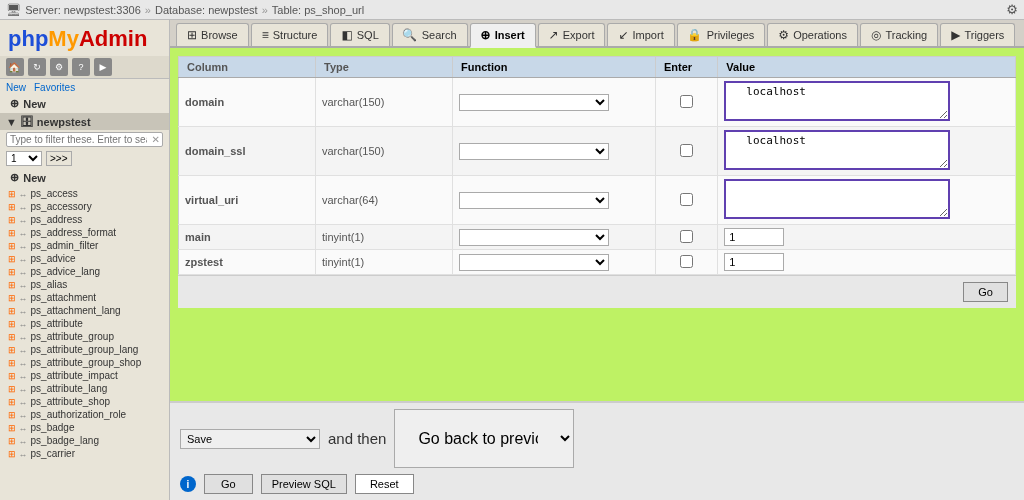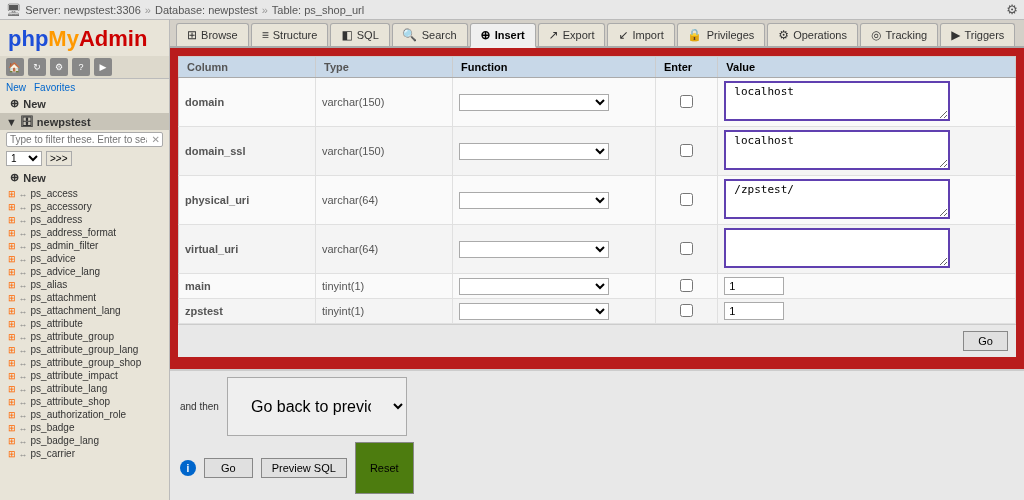--- a/index.html
+++ b/index.html
@@ -193,21 +193,21 @@
       font-weight: bold;
       color: #000;
     }
     .tab-icon { font-size: 12px; }
 
     
     .insert-area {
       flex: 1;
       overflow-y: auto;
       padding: 8px;
-      background: #b91c1c;
+      background: #bef264;
     }
 
     .insert-table {
       width: 100%;
       border-collapse: collapse;
       background: white;
       border: 1px solid #ccc;
     }
     .insert-table th {
       background: #c8d8e8;
@@ -237,21 +237,21 @@
     .func-select {
       width: 150px;
       font-size: 10px;
       padding: 1px;
       border: 1px solid #aaa;
       background: white;
     }
     .value-textarea {
       width: 226px;
       font-size: 11px;
-      padding: 2px 8px;
+      padding: 2px 20px;
       border: 2px solid #6040b0;
       height: 40px;
       resize: vertical;
     }
     .value-small {
       width: 60px;
       font-size: 11px;
       padding: 2px 4px;
       border: 1px solid #aaa;
     }
@@ -286,21 +286,21 @@
       align-items: center;
       gap: 8px;
     }
     .save-select {
       width: 140px;
       font-size: 11px;
       padding: 2px;
       border: 1px solid #aaa;
     }
     .and-then-label {
-      font-size: 10px;
+      font-size: 15px;
       color: #333;
     }
     .go-back-select {
       width: 180px;
       font-size: 16px;
       padding: 19px;
       border: 1px solid #aaa;
     }
     .bottom-row2 {
       display: flex;
@@ -327,22 +327,22 @@
       font-size: 11px;
     }
     .preview-btn {
       padding: 3px 10px;
       background: #e0e0e0;
       border: 1px solid #888;
       cursor: pointer;
       font-size: 11px;
     }
     .reset-btn {
-      padding: 19px 14px;
-      background: #4d7c0f;
+      padding: 3px 14px;
+      background: #ffffff;
       border: 1px solid #888;
       cursor: pointer;
       font-size: 11px;
     }
   </style>
 </head>
 <body>
 
 <div class="breadcrumb-bar">
   <span style="font-size:12px;">🖥</span>
@@ -584,33 +584,20 @@
       <select class="func-select">
         <option value=""></option>
       </select>
     </td>
     <td class="col-null">
       <input type="checkbox" class="null-checkbox" style="">
     </td>
     <td class="col-value"><textarea class="value-textarea" style="">localhost</textarea></td>
   </tr>
             <tr>
-    <td class="col-column">physical_uri</td>
-    <td class="col-type">varchar(64)</td>
-    <td class="col-function">
-      <select class="func-select">
-        <option value=""></option>
-      </select>
-    </td>
-    <td class="col-null">
-      <input type="checkbox" class="null-checkbox" style="">
-    </td>
-    <td class="col-value"><textarea class="value-textarea" style="">/zpstest/</textarea></td>
-  </tr>
-            <tr>
     <td class="col-column">virtual_uri</td>
     <td class="col-type">varchar(64)</td>
     <td class="col-function">
       <select class="func-select">
         <option value=""></option>
       </select>
     </td>
     <td class="col-null">
       <input type="checkbox" class="null-checkbox" style="">
     </td>
@@ -644,20 +631,21 @@
   </tr>
           </tbody>
       </table>
       <div class="go-btn-row">
         <button class="go-btn">Go</button>
       </div>
     </div>
 
     <div class="bottom-bar">
       <div class="bottom-row1">
+        <select class="save-select" id="save-select"><option>Save</option><option>Insert as new row</option><option>Insert another new row</option></select>
         <span class="and-then-label">and then</span>
         <select class="go-back-select" id="go-back-select"><option>Go back to previous page</option><option>Insert another row</option><option>Go to insert form</option></select>
       </div>
       <div class="bottom-row2">
         <div class="info-icon">i</div>
         <button class="action-btn">Go</button>
         <button class="preview-btn">Preview SQL</button>
         <button class="reset-btn">Reset</button>
       </div>
     </div>

